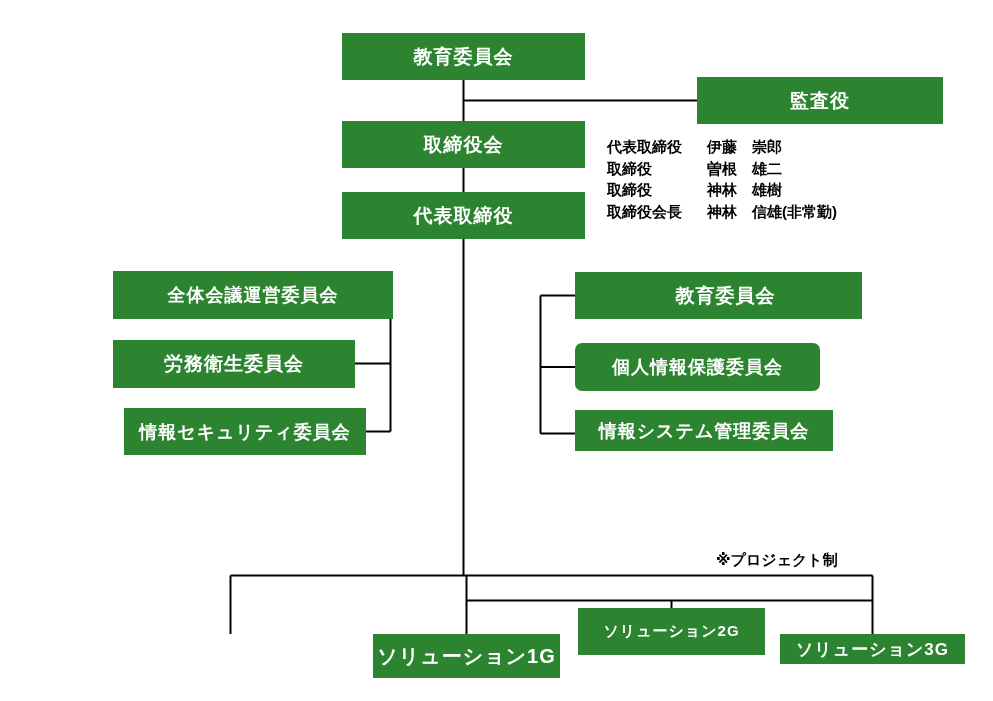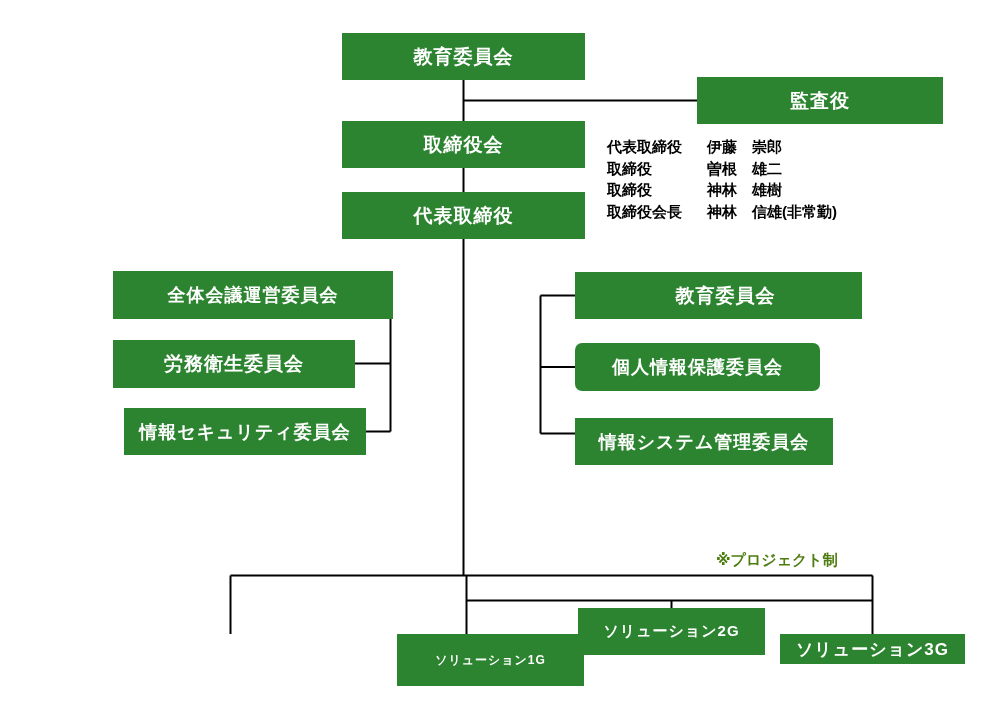--- a/index.html
+++ b/index.html
@@ -43,23 +43,23 @@
   .node-shareholders { left: 342px; top: 33px;  width: 243px; height: 47px; }
   .node-employee-rep { left: 53px;  top: 79px;  width: 245px; height: 47px; }
   .node-auditor      { left: 697px; top: 77px;  width: 246px; height: 47px; }
   .node-board        { left: 342px; top: 121px; width: 243px; height: 47px; }
   .node-rep-director { left: 342px; top: 192px; width: 243px; height: 47px; }
   .node-zentai       { left: 113px; top: 271px; width: 280px; height: 48px; font-size: 18px; }
   .node-romu         { left: 113px; top: 340px; width: 242px; height: 48px; }
   .node-joho-sec     { left: 124px; top: 408px; width: 242px; height: 47px; font-size: 18px; }
   .node-kyoiku       { left: 575px; top: 272px; width: 287px; height: 47px; padding-left: 14px; }
   .node-kojin        { left: 575px; top: 343px; width: 245px; height: 48px; font-size: 18px; border-radius: 7px; }
-  .node-joho-sys     { left: 575px; top: 410px; width: 258px; height: 47px; font-size: 18px; margin-top: 8px; }
+  .node-joho-sys     { left: 575px; top: 410px; width: 258px; height: 41px; font-size: 18px; }
   .node-honsha       { left: 108px; top: 634px; width: 244px; height: 47px; }
-  .node-sol1         { left: 373px; top: 634px; width: 187px; height: 52px; font-size: 12px; margin-left: 24px; }
+  .node-sol1         { left: 373px; top: 634px; width: 187px; height: 44px; font-size: 20px; }
   .node-sol2         { left: 578px; top: 608px; width: 187px; height: 47px; font-size: 15px; }
   .node-sol3         { left: 780px; top: 634px; width: 185px; height: 30px; font-size: 17px; }
 
   .board-list {
     position: absolute;
     left: 607px;
     top: 136px;
     font-size: 15px;
     font-weight: bold;
     color: #000000;
@@ -72,21 +72,21 @@
   .board-list .role {
     display: inline-block;
     width: 100px;
   }
   .note {
     position: absolute;
     left: 716px;
     top: 551px;
     font-size: 15px;
     font-weight: bold;
-    color: #4d7c0f;
+    color: #000000;
     white-space: nowrap;
   }
 </style>
 </head>
 <body>
 
 <div class="canvas">
 
   <svg class="lines" width="993" height="701" aria-hidden="true">
 

